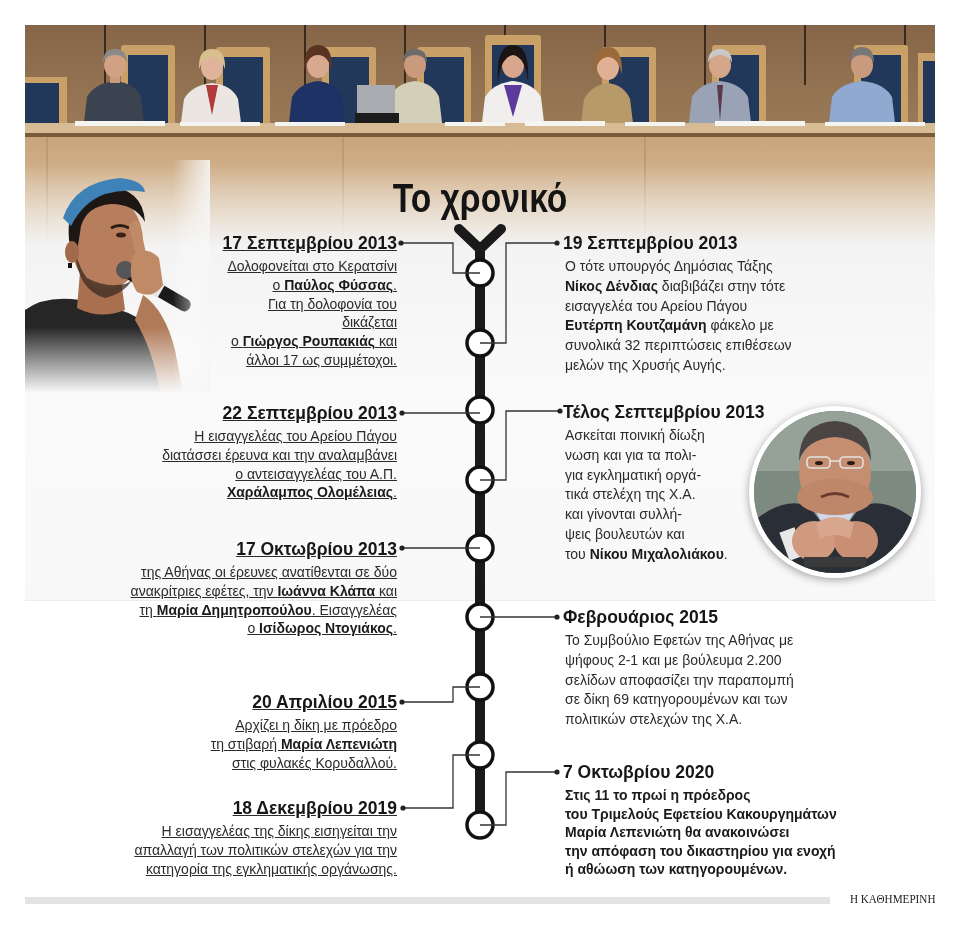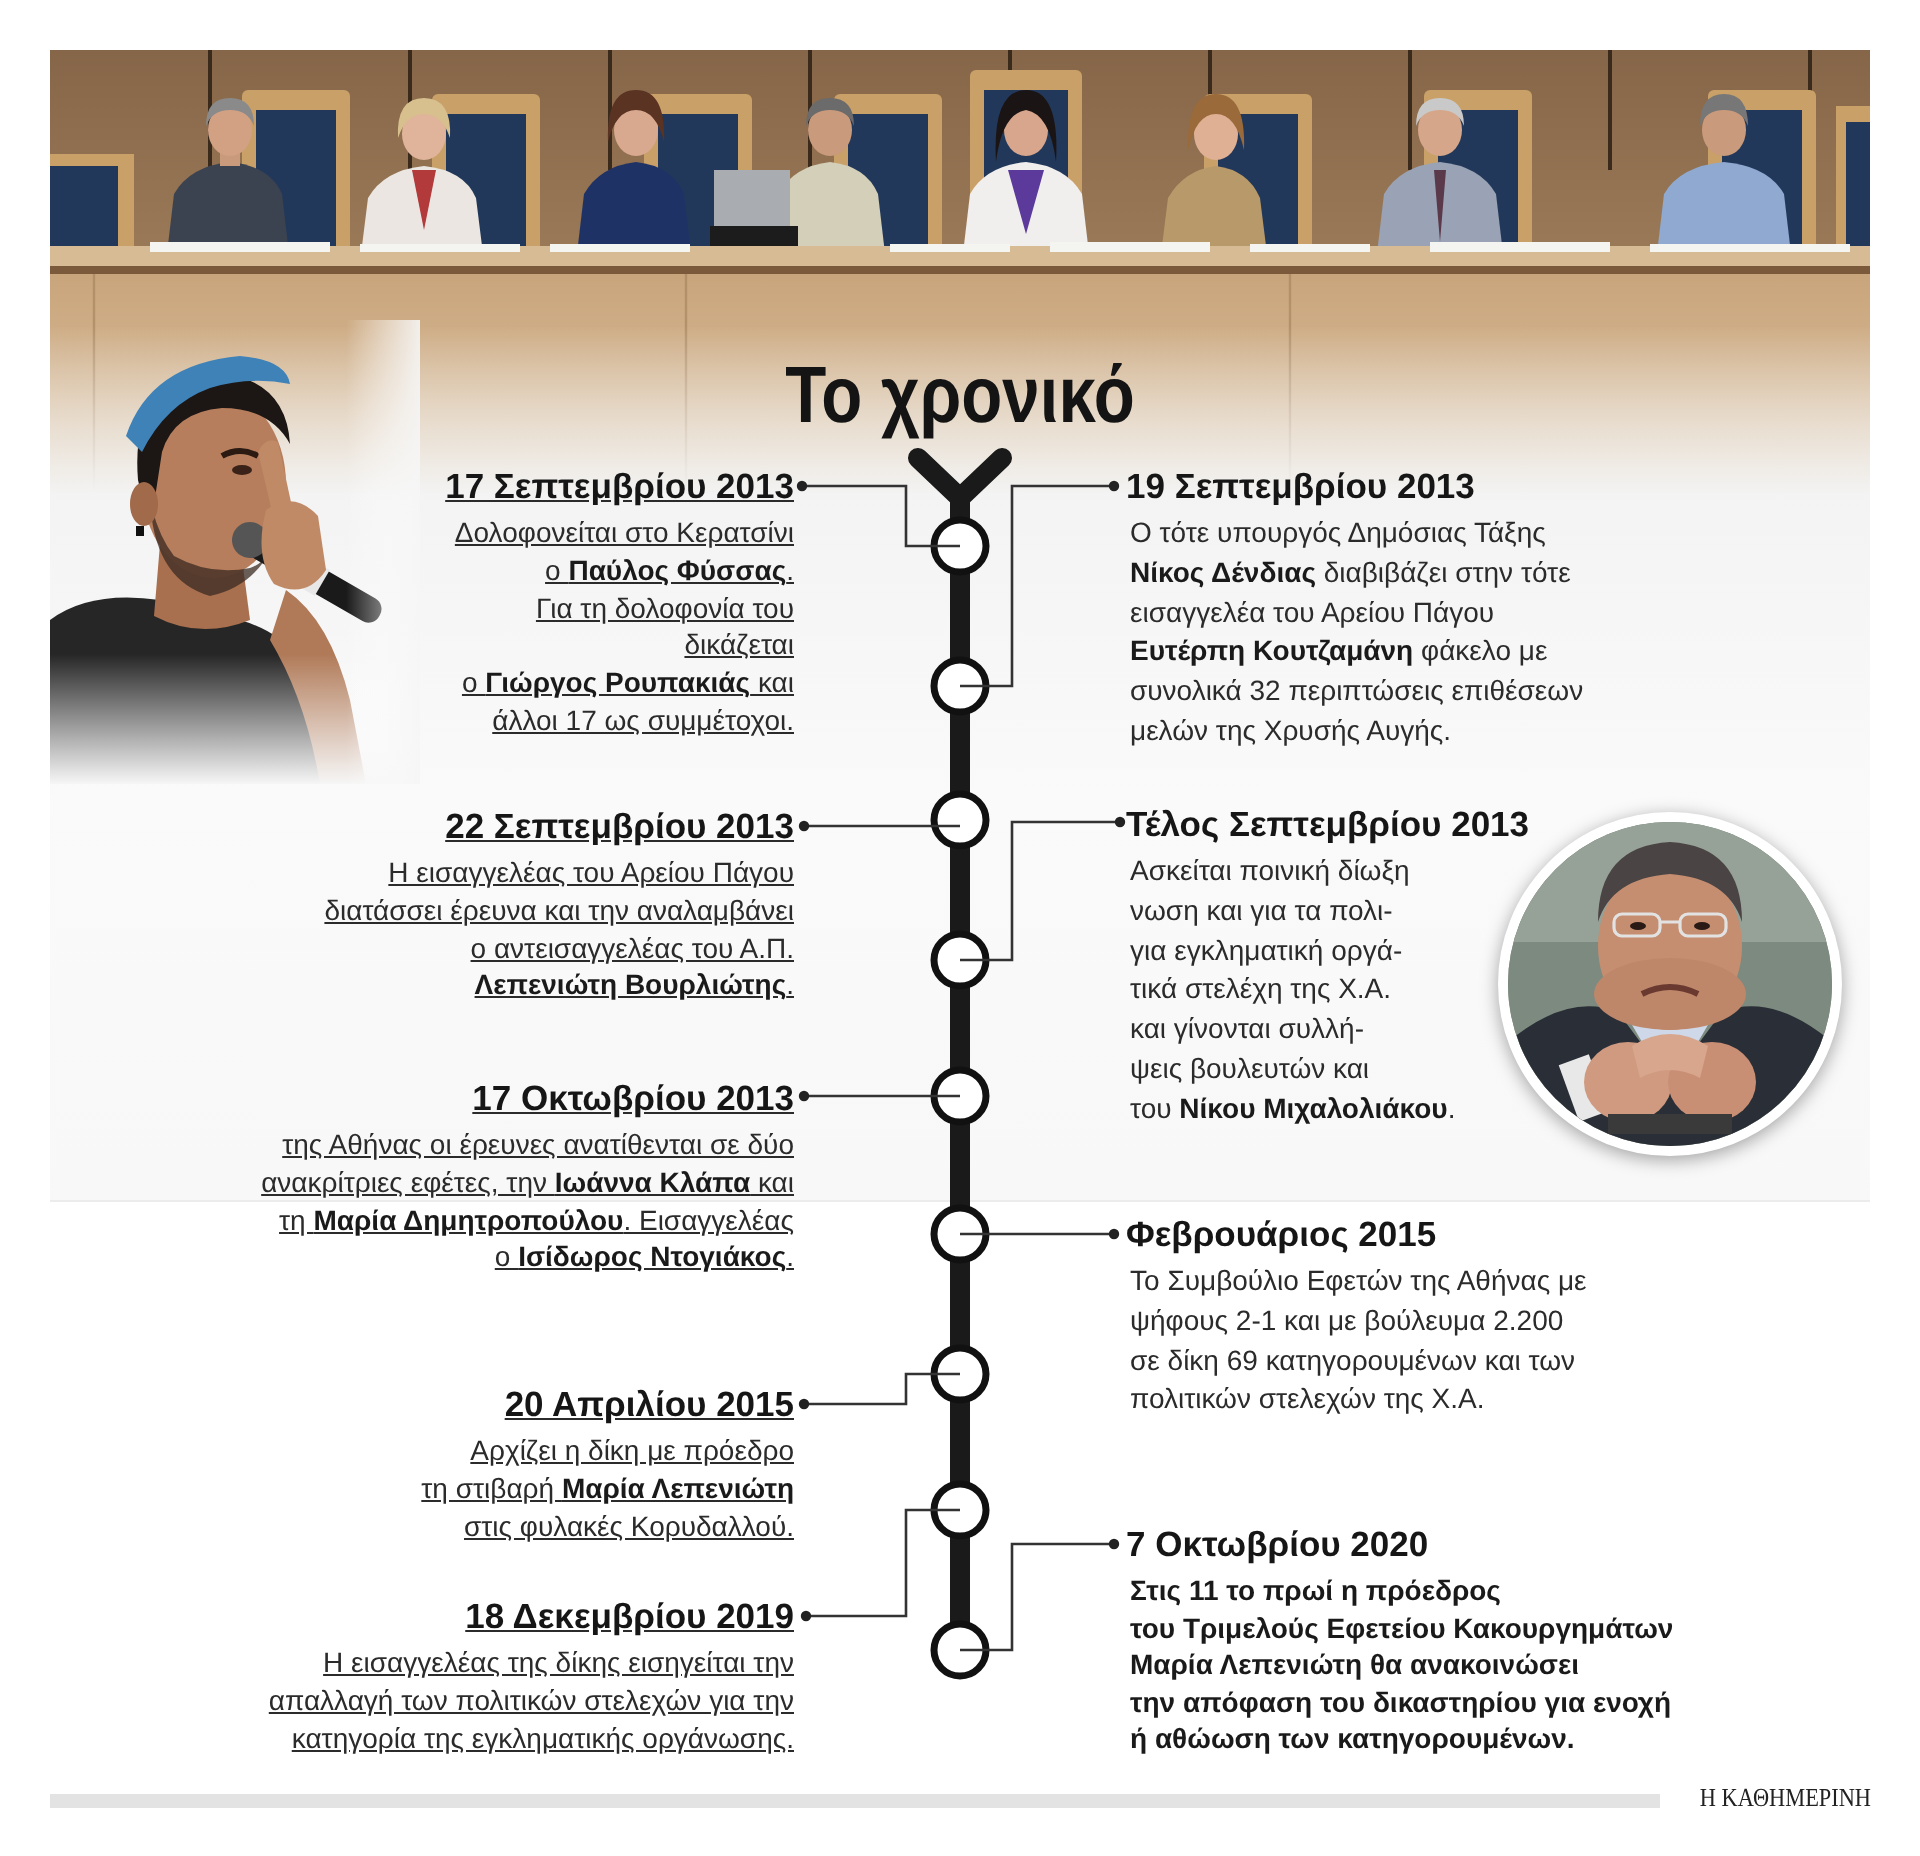--- a/index.html
+++ b/index.html
@@ -282,21 +282,21 @@
       <span class="line"><span>μελών της Χρυσής Αυγής.</span></span>
     </div>
   </div>
 
   <div class="ev left" style="top:403px">
     <div class="date">22 Σεπτεμβρίου 2013</div>
     <div class="body">
       <span class="line"><span>Η εισαγγελέας του Αρείου Πάγου</span></span>
       <span class="line"><span>διατάσσει έρευνα και την αναλαμβάνει</span></span>
       <span class="line"><span>ο αντεισαγγελέας του Α.Π.</span></span>
-      <span class="line"><span class="bold">Λεπενιώτη Βουρλιώτης</span><span>.</span></span>
+      <span class="line"><span class="bold">Χαράλαμπος Ολομέλειας</span><span>.</span></span>
     </div>
   </div>
 
   <div class="ev right" style="top:402px">
     <div class="date">Τέλος Σεπτεμβρίου 2013</div>
     <div class="body">
       <span class="line"><span>Ασκείται ποινική δίωξη</span></span>
       <span class="line"><span>νωση και για τα πολι-</span></span>
       <span class="line"><span>για εγκληματική οργά-</span></span>
       <span class="line"><span>τικά στελέχη της Χ.Α.</span></span>
@@ -314,20 +314,21 @@
       <span class="line"><span>τη </span><span class="bold">Μαρία Δημητροπούλου</span><span>. Εισαγγελέας</span></span>
       <span class="line"><span>ο </span><span class="bold">Ισίδωρος Ντογιάκος</span><span>.</span></span>
     </div>
   </div>
 
   <div class="ev right" style="top:607px">
     <div class="date">Φεβρουάριος 2015</div>
     <div class="body">
       <span class="line"><span>Το Συμβούλιο Εφετών της Αθήνας με</span></span>
       <span class="line"><span>ψήφους 2-1 και με βούλευμα 2.200</span></span>
+      <span class="line"><span>σελίδων αποφασίζει την παραπομπή</span></span>
       <span class="line"><span>σε δίκη 69 κατηγορουμένων και των</span></span>
       <span class="line"><span>πολιτικών στελεχών της Χ.Α.</span></span>
     </div>
   </div>
 
   <div class="ev left" style="top:692px">
     <div class="date">20 Απριλίου 2015</div>
     <div class="body">
       <span class="line"><span>Αρχίζει η δίκη με πρόεδρο</span></span>
       <span class="line"><span>τη στιβαρή </span><span class="bold">Μαρία Λεπενιώτη</span></span>

